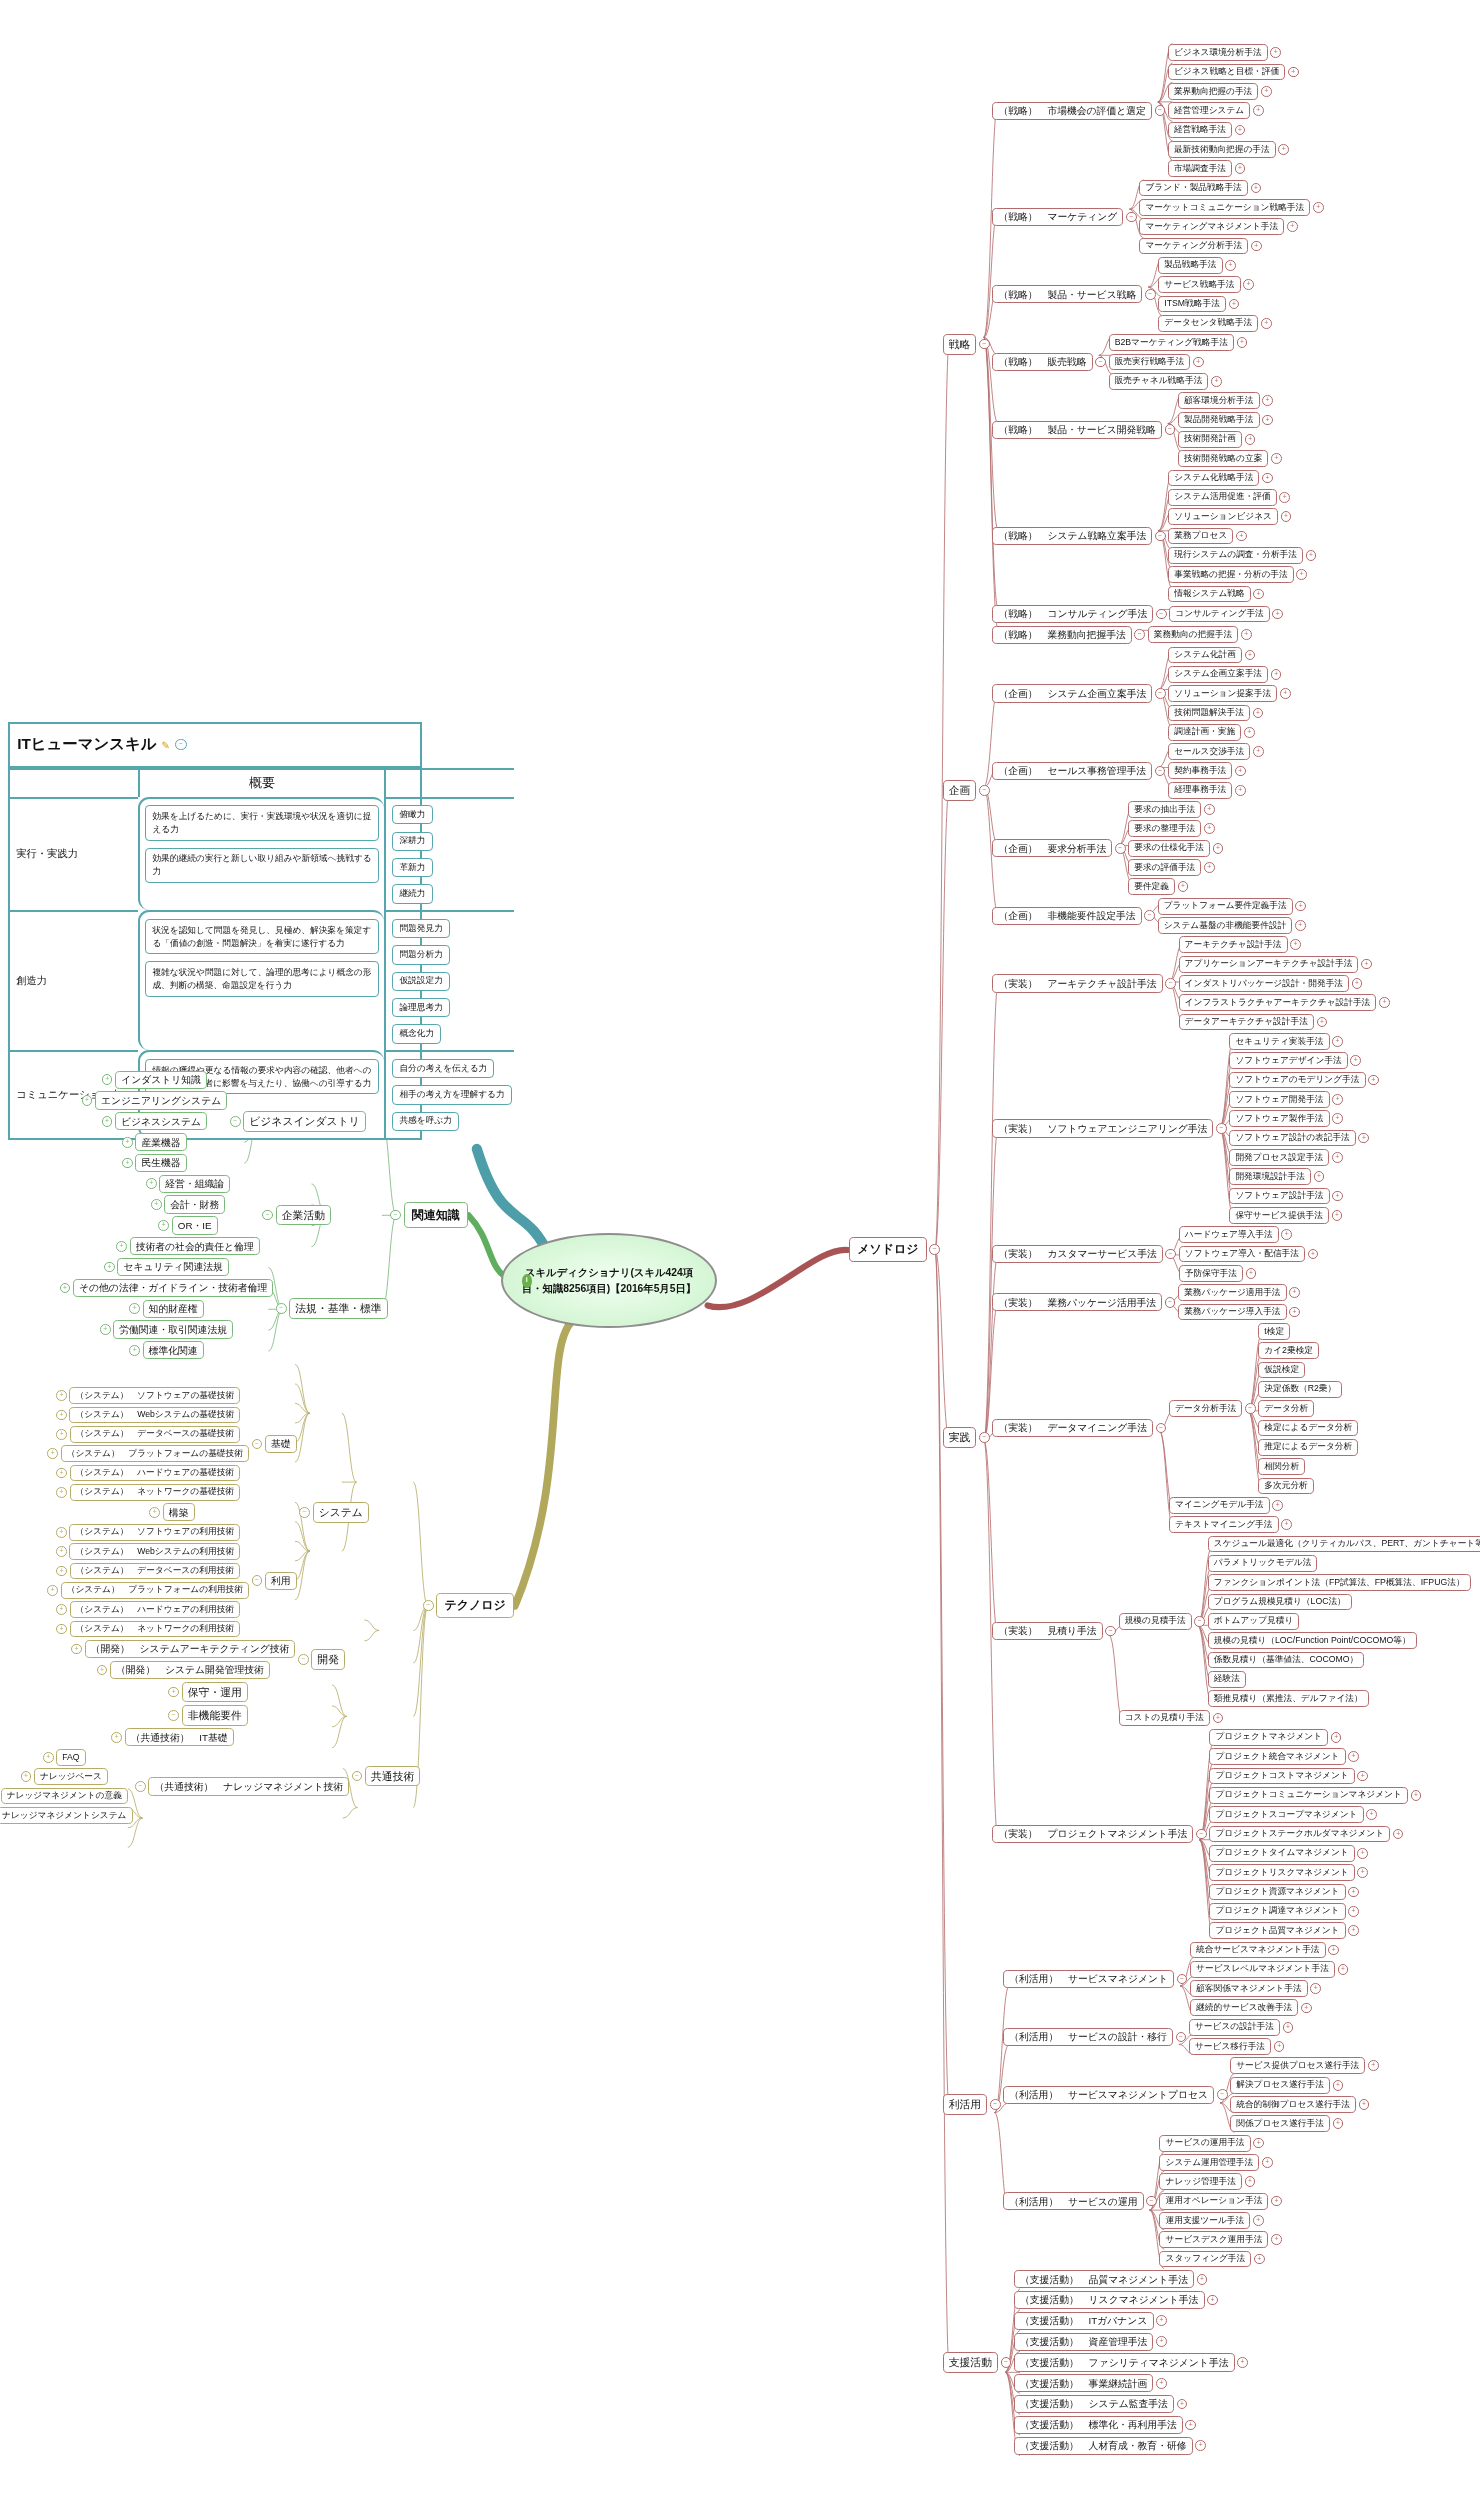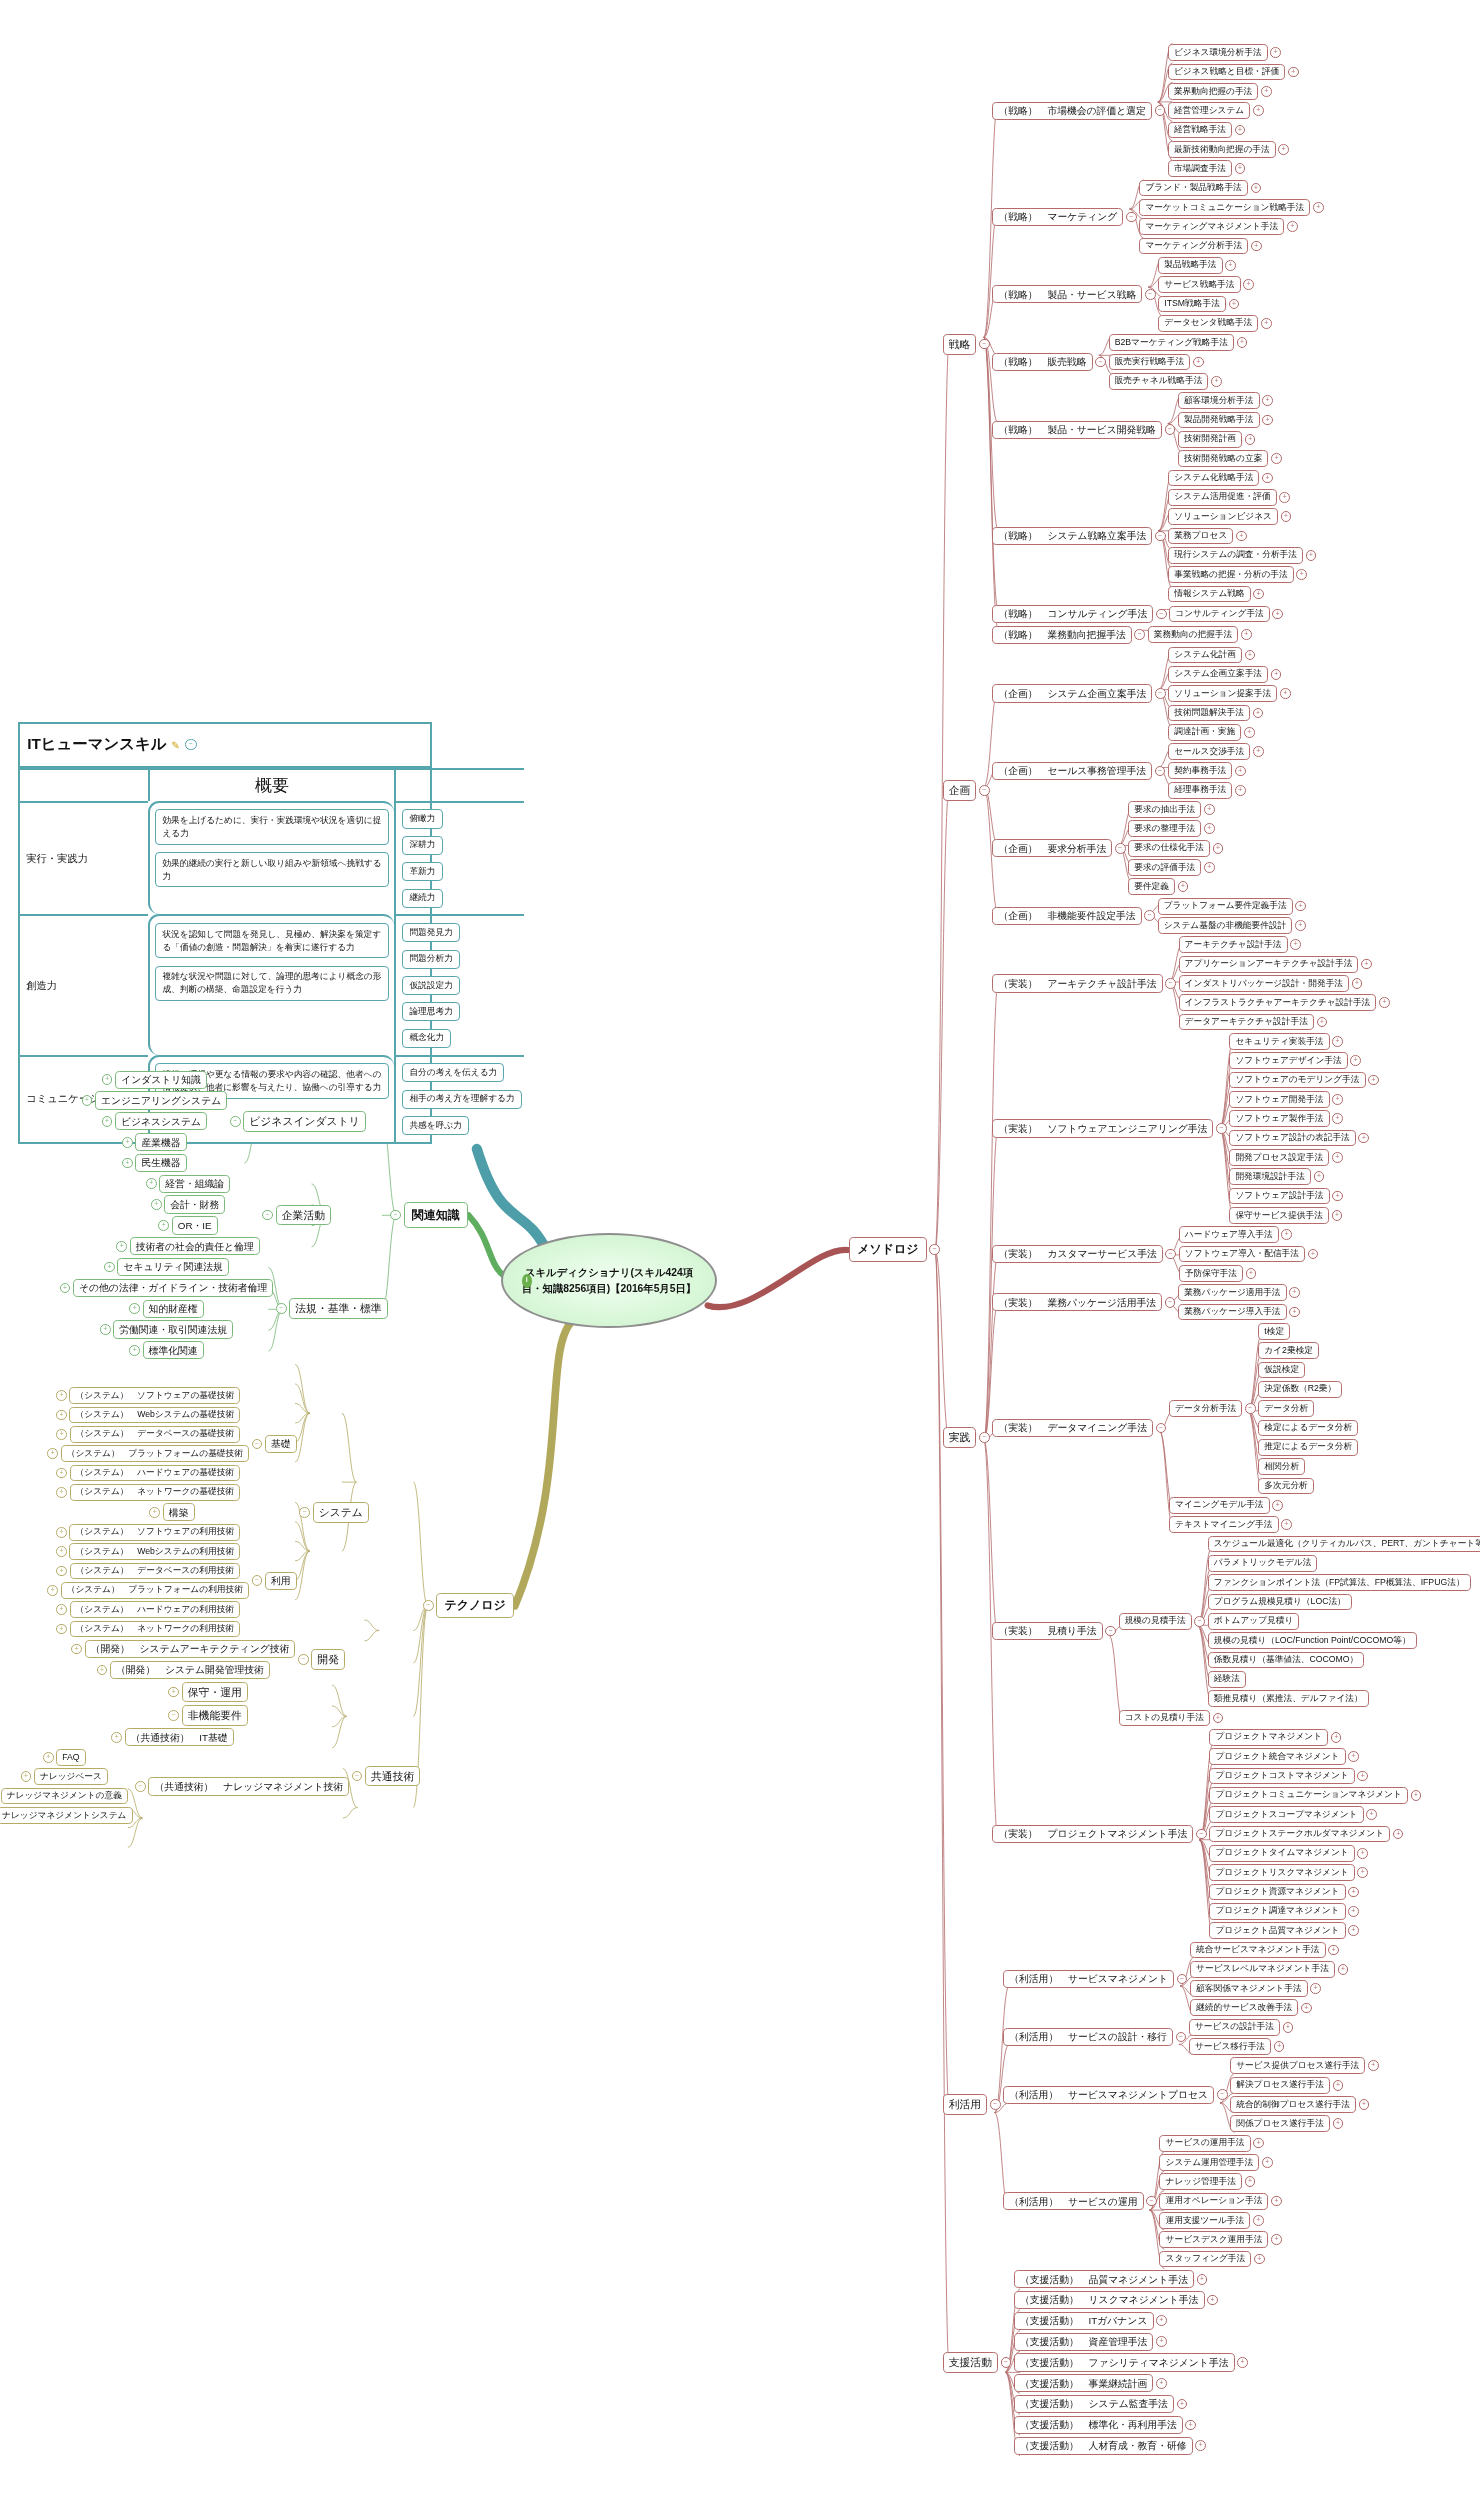--- a/index.html
+++ b/index.html
@@ -33,31 +33,31 @@
   #central-topic{position:absolute;left:501px;top:1233px;width:216px;height:95px;z-index:2;
     border:2.6px solid #8e8e8e;border-radius:50%;
     background:radial-gradient(ellipse at center,#f2fff2 0%,#d9f7d9 60%,#c9efc9 100%);
     display:flex;align-items:center;justify-content:center;text-align:center;
     font-weight:bold;font-size:10.3px;line-height:1.5;padding:0 15.4px;box-sizing:border-box;}
   #center-info{position:absolute;left:18.5px;top:50%;transform:translateY(-50%);
     width:10.3px;height:14px;border-radius:50%;background:#6ab04c;color:#fff;
     font-size:7.2px;font-weight:bold;display:flex;align-items:center;justify-content:center;}
 
   
-  #table-region{position:absolute;left:18px;top:722px;width:414px;z-index:1;
+  #table-region{position:absolute;left:8px;top:722px;width:414px;z-index:1;
     border:2.1px solid var(--tblc);background:#fff;box-sizing:border-box;}
   .tbl-title-row{display:flex;align-items:center;gap:5.1px;padding:10.3px 7.2px;
     border-bottom:2.1px solid var(--tblc);font-size:15.4px;font-weight:bold;}
   .pencil{font-size:10.3px;color:#d4a017;font-weight:normal;}
   .texp{width:9.2px;height:9.2px;border-radius:50%;border:0.5px solid var(--tblc);color:var(--tblc);
     font-size:6.7px;line-height:8.2px;text-align:center;font-weight:normal;}
   .tbl-grid{display:grid;grid-template-columns:128px 246px 1fr;}
   .cell{border-top:2.1px solid var(--tblc);border-left:2.1px solid var(--tblc);min-height:29px;box-sizing:border-box;}
   .cell.first{border-left:none;}
-  .th{display:flex;align-items:center;justify-content:center;font-size:17px;padding:4.1px;}
+  .th{display:flex;align-items:center;justify-content:center;font-size:13px;padding:4.1px;}
   .cat{display:flex;align-items:center;padding:5.1px 6.2px;font-size:10.3px;}
   .descs{padding:3.1px 2.1px;display:flex;flex-direction:column;justify-content:flex-start;border-radius:11px;}
   .desc-box{border:1.5px solid var(--tblc);border-radius:4.1px;background:#fff;margin:3.6px 3.1px;
     padding:3.6px 6.2px;font-size:8.7px;line-height:1.5;}
   .chips{padding:3.1px 2.1px;display:flex;flex-direction:column;align-items:flex-start;}
   .chip{border:1.5px solid var(--tblc);border-radius:4.1px;background:#fff;margin:3.6px 0 3.6px 4.1px;
     padding:2.6px 6.2px;font-size:8.7px;white-space:nowrap;}
 
   #tree-methodology{left:849px;top:5.1px;height:2489px;}
   #tree-knowledge{top:1071px;height:288px;right:1013px;}

